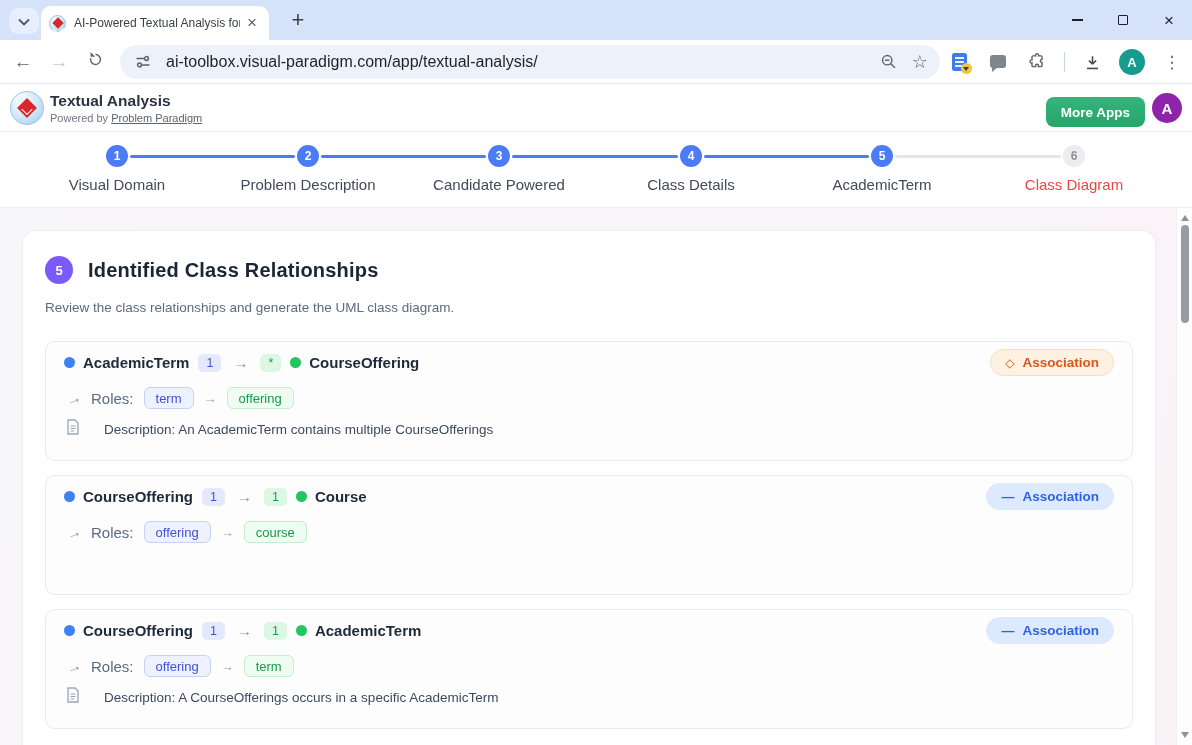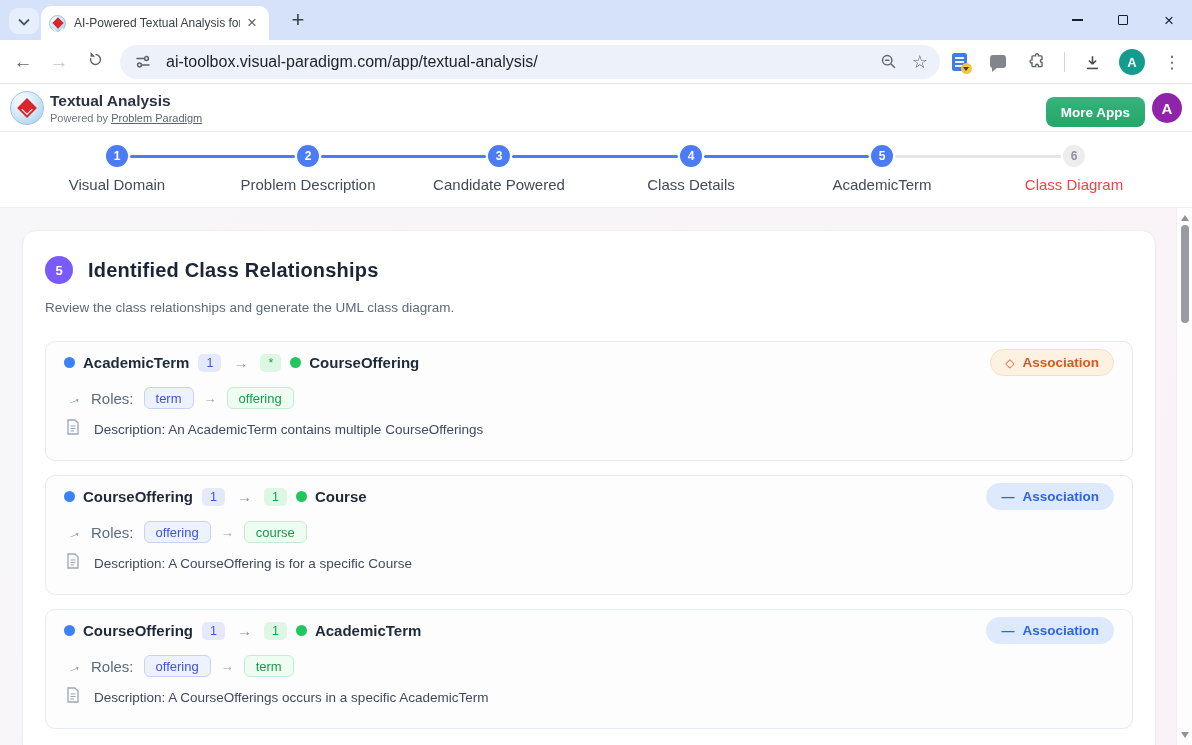--- a/index.html
+++ b/index.html
@@ -113,21 +113,21 @@
   .pill.assoc { background:#dde9fc; color:#2a65e6; border:1px solid #dde9fc; }
   .pill-icon { font-size:12px; font-weight:normal; }
   .pill.assoc .pill-icon { font-size:13px; font-weight:bold; }
   .rel-roles { display:flex; align-items:center; margin-top:11px; margin-left:2px; }
   .roles-arrow { color:#7e95b8; font-size:15px; display:inline-block; transform:rotate(-22deg); }
   .roles-label { font-size:15px; color:#5b6b80; margin-left:10px; }
   .role-badge { font-size:13px; padding:2.5px 11px; border-radius:6px; margin-left:10px; }
   .role-blue { background:#eef2ff; border:1px solid #c6d2f6; color:#3f51d6; }
   .role-green { background:#eefcf1; border:1px solid #c4ecce; color:#199a4b; margin-left:0; }
   .roles-sep { color:#93a0b4; font-size:13px; margin:0 10px 0 10px; }
-  .rel-desc { display:flex; align-items:center; gap:14px; margin-top:10px; margin-left:2px; }
+  .rel-desc { display:flex; align-items:center; gap:24px; margin-top:10px; margin-left:2px; }
   .rel-desc-text { font-size:13.5px; color:#3d4a5f; }
 
   
   .scrollbar { position:absolute; right:0; top:208px; bottom:0; width:16px; background:#fdfdfd;
     border-left:1px solid #f1f1f1; }
   .sb-arrow-up, .sb-arrow-down { position:absolute; left:4px; width:0; height:0;
     border-left:4px solid transparent; border-right:4px solid transparent; }
   .sb-arrow-up { top:7px; border-bottom:6px solid #8f9399; }
   .sb-arrow-down { bottom:7px; border-top:6px solid #8f9399; }
   .sb-thumb { position:absolute; left:4px; top:17px; width:8px; height:98px; background:#989ca2; border-radius:4px; }
@@ -330,29 +330,20 @@
               <span>Association</span>
             </span>
           </div>
           <div class="rel-roles">
             <span class="roles-arrow">→</span>
             <span class="roles-label">Roles:</span>
             <span class="role-badge role-blue">offering</span>
             <span class="roles-sep">→</span>
             <span class="role-badge role-green">course</span>
           </div>
-          <div class="rel-desc">
-            <span>
-              <svg width="14" height="16" viewBox="0 0 14 16">
-                  <path d="M2 1h7l3 3v11H2z" fill="none" stroke="#9aa6b8" stroke-width="1.3"></path>
-                  <path d="M4.5 7h5M4.5 9.5h5M4.5 12h3.5" stroke="#9aa6b8" stroke-width="1.1"></path>
-                </svg>
-            </span>
-            <span class="rel-desc-text">Description: A CourseOffering is for a specific Course</span>
-          </div>
         </div>
 
         <div class="rel-card">
           <div class="rel-head">
             <span class="dot dot-blue"></span>
             <span class="cls-name">CourseOffering</span>
             <span class="mult mult-blue">1</span>
             <span class="head-arrow">→</span>
             <span class="mult mult-green">1</span>
             <span class="dot dot-green"></span>

